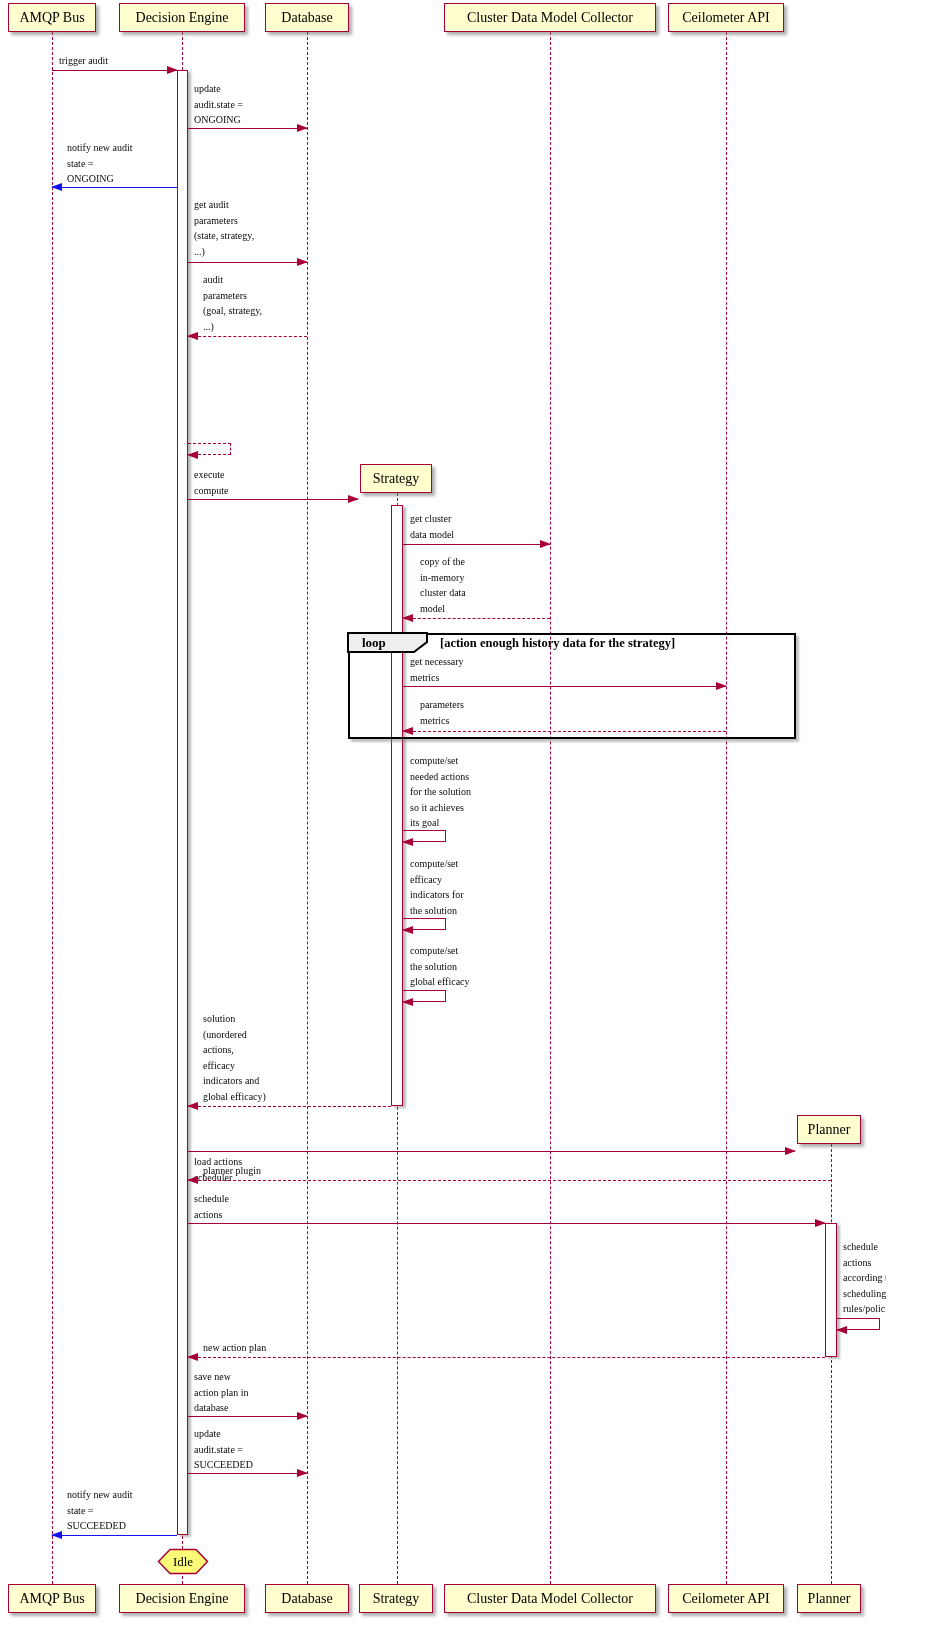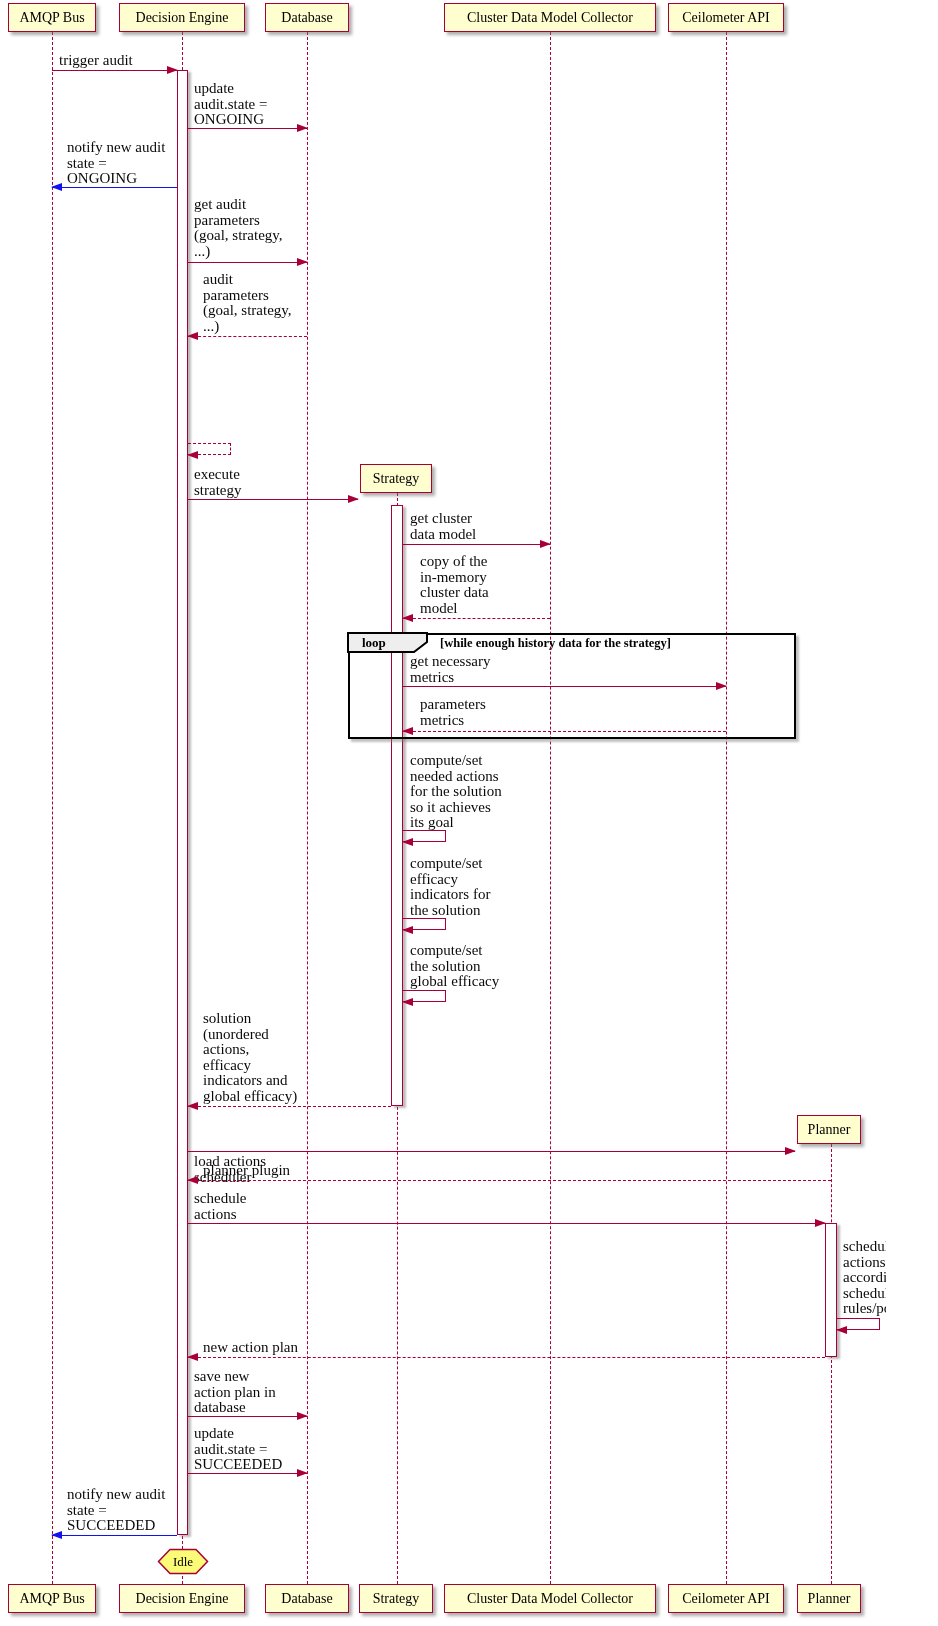--- a/index.html
+++ b/index.html
@@ -17,21 +17,21 @@
   
   .ll{position:absolute;width:0;border-left:1.2px dashed var(--border-color);}
   
   .pbox{position:absolute;height:29px;background:var(--fill);border:1.8px solid var(--border-color);
     box-shadow:3px 3px 3px rgba(110,110,110,.55);display:flex;align-items:center;justify-content:center;
     font-size:14px;box-sizing:border-box;white-space:nowrap;}
   
   .bar{position:absolute;width:11px;background:#fff;border:1.2px solid var(--border-color);
     box-shadow:2.5px 2px 2px rgba(120,120,120,.5);box-sizing:border-box;}
   
-  .lbl{position:absolute;font-size:15px;line-height:15.5px;white-space:pre-line;color:#0a0a0a;}
+  .lbl{position:absolute;font-size:10px;line-height:15.5px;white-space:pre-line;color:#0a0a0a;}
   
   .ar{position:absolute;height:0;border-top:1.5px solid currentColor;color:var(--border-color);}
   .ar.dot{border-top-width:1px;border-top-style:dashed;}
   .ar.blue{color:var(--notify-color);}
   .hr::after{content:'';position:absolute;right:-1px;top:-4.7px;width:0;height:0;
     border-top:4px solid transparent;border-bottom:4px solid transparent;border-left:11px solid currentColor;}
   .hl::before{content:'';position:absolute;left:-1px;top:-4.7px;width:0;height:0;
     border-top:4px solid transparent;border-bottom:4px solid transparent;border-right:11px solid currentColor;}
   
   .self{position:absolute;width:43px;height:12px;color:var(--border-color);
@@ -89,34 +89,34 @@
 ONGOING</div>
   <div class="ar hr" style="left:188px;top:128px;width:119px"></div>
 
   <div class="lbl" style="left:67px;top:140px">notify new audit
 state =
 ONGOING</div>
   <div class="ar blue hl" style="left:52px;top:187px;width:125px"></div>
 
   <div class="lbl" style="left:194px;top:197px">get audit
 parameters
-(goal, strategy,
+(state, strategy,
 ...)</div>
   <div class="ar hr" style="left:188px;top:262px;width:119px"></div>
 
   <div class="lbl" style="left:203px;top:272px">audit
 parameters
 (goal, strategy,
 ...)</div>
   <div class="ar dot hl" style="left:188px;top:336px;width:119px"></div>
 
   <div class="self dot" style="left:188px;top:443px"></div>
 
   <div class="lbl" style="left:194px;top:467px">execute
-strategy</div>
+compute</div>
   <div class="ar hr" style="left:188px;top:499px;width:170px"></div>
 
   <div class="pbox" style="left:360px;top:464px;width:72px">
       <span>Strategy</span>
     </div>
 
   <div class="lbl" style="left:410px;top:511px">get cluster
 data model</div>
   <div class="ar hr" style="left:403px;top:544px;width:147px"></div>
 
@@ -124,21 +124,21 @@
 in-memory
 cluster data
 model</div>
   <div class="ar dot hl" style="left:403px;top:618px;width:147px"></div>
 
   <div class="frame" style="left:348px;top:633px;width:448px;height:106px"></div>
   <svg style="left:347px;top:632px" width="82" height="21">
     <polygon class="tabpoly" points="1,1 80,1 80,10 67,20 1,20"></polygon>
   </svg>
   <div class="kw" style="left:362px;top:635px">loop</div>
-  <div class="cond" style="left:440px;top:636px">[while enough history data for the strategy]</div>
+  <div class="cond" style="left:440px;top:636px">[action enough history data for the strategy]</div>
 
   <div class="lbl" style="left:410px;top:654px">get necessary
 metrics</div>
   <div class="ar hr" style="left:403px;top:686px;width:323px"></div>
 
   <div class="lbl" style="left:420px;top:697px">parameters
 metrics</div>
   <div class="ar dot hl" style="left:403px;top:731px;width:323px"></div>
 
   <div class="lbl" style="left:410px;top:753px">compute/set

